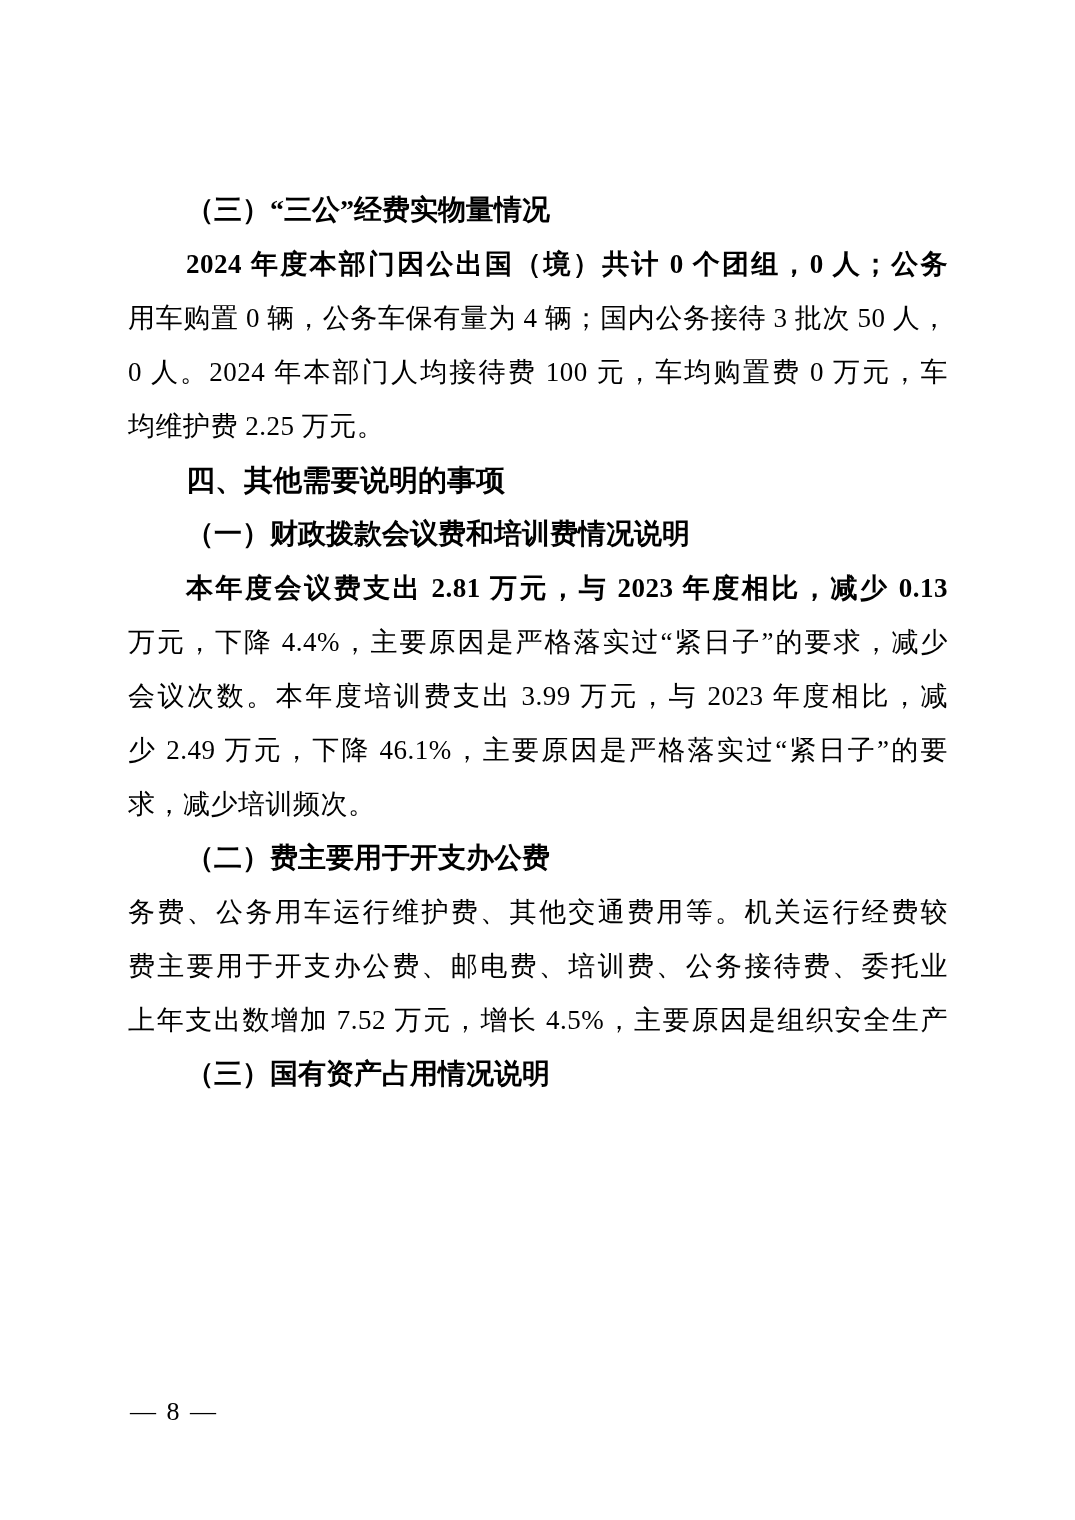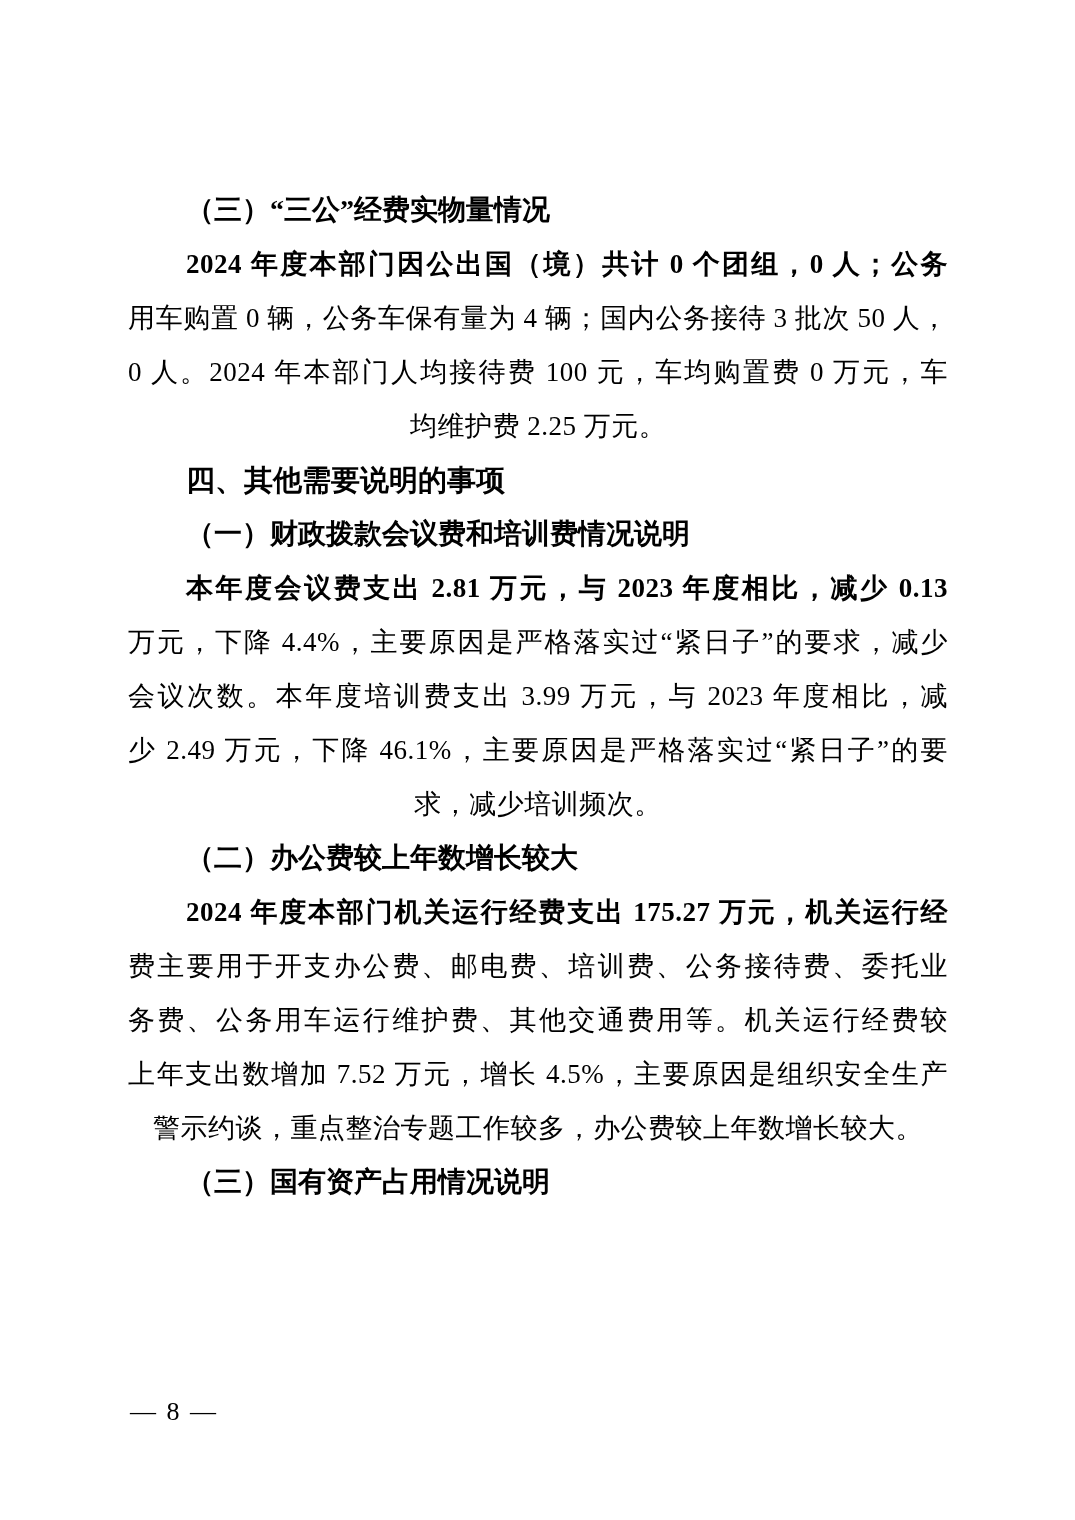--- a/index.html
+++ b/index.html
@@ -22,21 +22,20 @@
     position: absolute;
     left: 128px;
     top: 183px;
     width: 820px;
   }
   .line {
     height: 54px;
     line-height: 54px;
     font-size: 27px;
     letter-spacing: 0.5px;
-    text-align: center;
   }
   .just {
     text-align: justify;
     text-align-last: justify;
     -moz-text-align-last: justify;
   }
   .first {
     padding-left: 58px;
     font-weight: bold;
   }
@@ -86,28 +85,26 @@
     <div class="h-kai">（一）财政拨款会议费和培训费情况说明</div>
 
     <div class="para">
         <div class="line first just">本年度会议费支出 2.81 万元，与 2023 年度相比，减少 0.13</div>
         <div class="line just">万元，下降 4.4%，主要原因是严格落实过“紧日子”的要求，减少</div>
         <div class="line just">会议次数。本年度培训费支出 3.99 万元，与 2023 年度相比，减</div>
         <div class="line just">少 2.49 万元，下降 46.1%，主要原因是严格落实过“紧日子”的要</div>
         <div class="line">求，减少培训频次。</div>
       </div>
 
-    <div class="h-kai">（二）办公费较上年数增长较大</div>
+    <div class="h-kai">（二）费主要用于开支办公费</div>
 
     <div class="para">
-        <div class="line first just">2024 年度本部门机关运行经费支出 175.27 万元，机关运行经</div>
+        <div class="line just">务费、公务用车运行维护费、其他交通费用等。机关运行经费较</div>
         <div class="line just">费主要用于开支办公费、邮电费、培训费、公务接待费、委托业</div>
-        <div class="line just">务费、公务用车运行维护费、其他交通费用等。机关运行经费较</div>
         <div class="line just">上年支出数增加 7.52 万元，增长 4.5%，主要原因是组织安全生产</div>
-        <div class="line">警示约谈，重点整治专题工作较多，办公费较上年数增长较大。</div>
       </div>
 
     <div class="h-kai">（三）国有资产占用情况说明</div>
 
 
   </div>
 
   <div class="page-number">— 8 —</div>
 </div>
 

